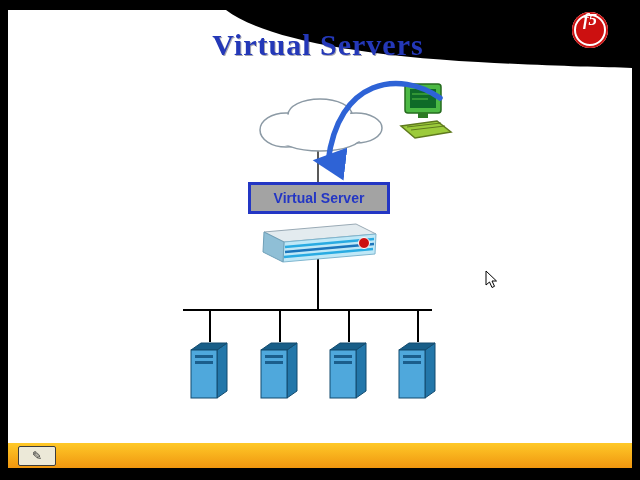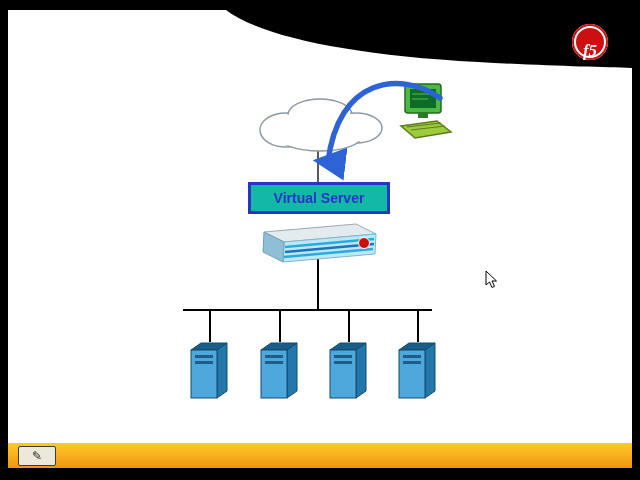--- a/index.html
+++ b/index.html
@@ -16,23 +16,23 @@
   html,body{margin:0;padding:0;background:#000;}
   #stage{
     position:relative;width:640px;height:480px;background:#000;overflow:hidden;
     font-family:"Liberation Sans",sans-serif;
   }
   .slide{
     position:absolute;left:8px;top:10px;width:624px;height:458px;background:#ffffff;
   }
   .swoosh{position:absolute;left:0;top:0;width:624px;height:80px;pointer-events:none;}
   .f5-logo{
-    position:absolute;left:564px;top:14px;width:36px;height:36px;border-radius:50%;
+    position:absolute;left:564px;top:2px;width:36px;height:36px;border-radius:50%;
     background:var(--f5-red);
-    display:flex;align-items:flex-end;justify-content:center;
+    display:flex;align-items:flex-start;justify-content:center;
     box-shadow:inset 0 0 0 2px rgba(200,20,20,1), inset 0 0 0 4px #ffffff;
   }
   .f5-logo span{
     color:#fff;font-family:"Liberation Serif",serif;font-weight:bold;font-style:italic;
     font-size:17px;line-height:1;transform:translateY(-1px);
   }
   .slide-title{
     position:absolute;left:110px;top:18px;width:400px;text-align:center;
     font-family:"Liberation Serif",serif;font-weight:bold;font-size:30px;
     color:var(--title-blue);letter-spacing:1px;
@@ -40,21 +40,21 @@
   }
   .cloud-svg{position:absolute;left:240px;top:84px;width:145px;height:62px;}
   .cloud-label{
     position:absolute;left:240px;top:106px;width:112px;text-align:center;
     font-size:13px;font-weight:bold;color:#111;
   }
   .computer-svg{position:absolute;left:387px;top:72px;width:60px;height:64px;}
   .diagram-lines{position:absolute;left:0;top:0;width:624px;height:458px;pointer-events:none;}
   .vs-box{
     position:absolute;left:240px;top:172px;width:136px;height:26px;
-    background:#14b8a6;border:3px solid var(--box-blue);
+    background:#a3a3a3;border:3px solid var(--box-blue);
     display:flex;align-items:center;justify-content:center;text-align:right;
   }
   .vs-box span{font-size:14px;font-weight:bold;color:var(--box-blue);}
   .appliance-svg{position:absolute;left:252px;top:206px;width:125px;height:48px;}
   .server-svg{position:absolute;width:46px;height:66px;}
   .server-1{left:179px;top:328px;}
   .server-2{left:249px;top:328px;}
   .server-3{left:318px;top:328px;}
   .server-4{left:387px;top:328px;}
   .cursor-svg{position:absolute;left:477px;top:260px;width:14px;height:20px;}
@@ -76,20 +76,21 @@
   <div class="slide">
 
     <svg class="swoosh" viewBox="0 0 624 80">
       <path d="M 218 0 C 252 26, 340 45, 470 52 C 540 56, 592 57, 624 58 L 624 0 Z" fill="#000"></path>
     </svg>
 
     <div class="f5-logo">
       <span>f5</span>
     </div>
 
+    <div class="slide-title">Virtual Servers</div>
 
     <svg class="diagram-lines" viewBox="0 0 624 458">
 
       <line x1="310" y1="140" x2="310" y2="172" stroke="#222" stroke-width="1.5"></line>
 
       <line x1="310" y1="244" x2="310" y2="300" stroke="#000" stroke-width="2"></line>
 
       <line x1="175" y1="300" x2="424" y2="300" stroke="#000" stroke-width="2"></line>
 
       <line x1="202" y1="300" x2="202" y2="332" stroke="#000" stroke-width="2"></line>

